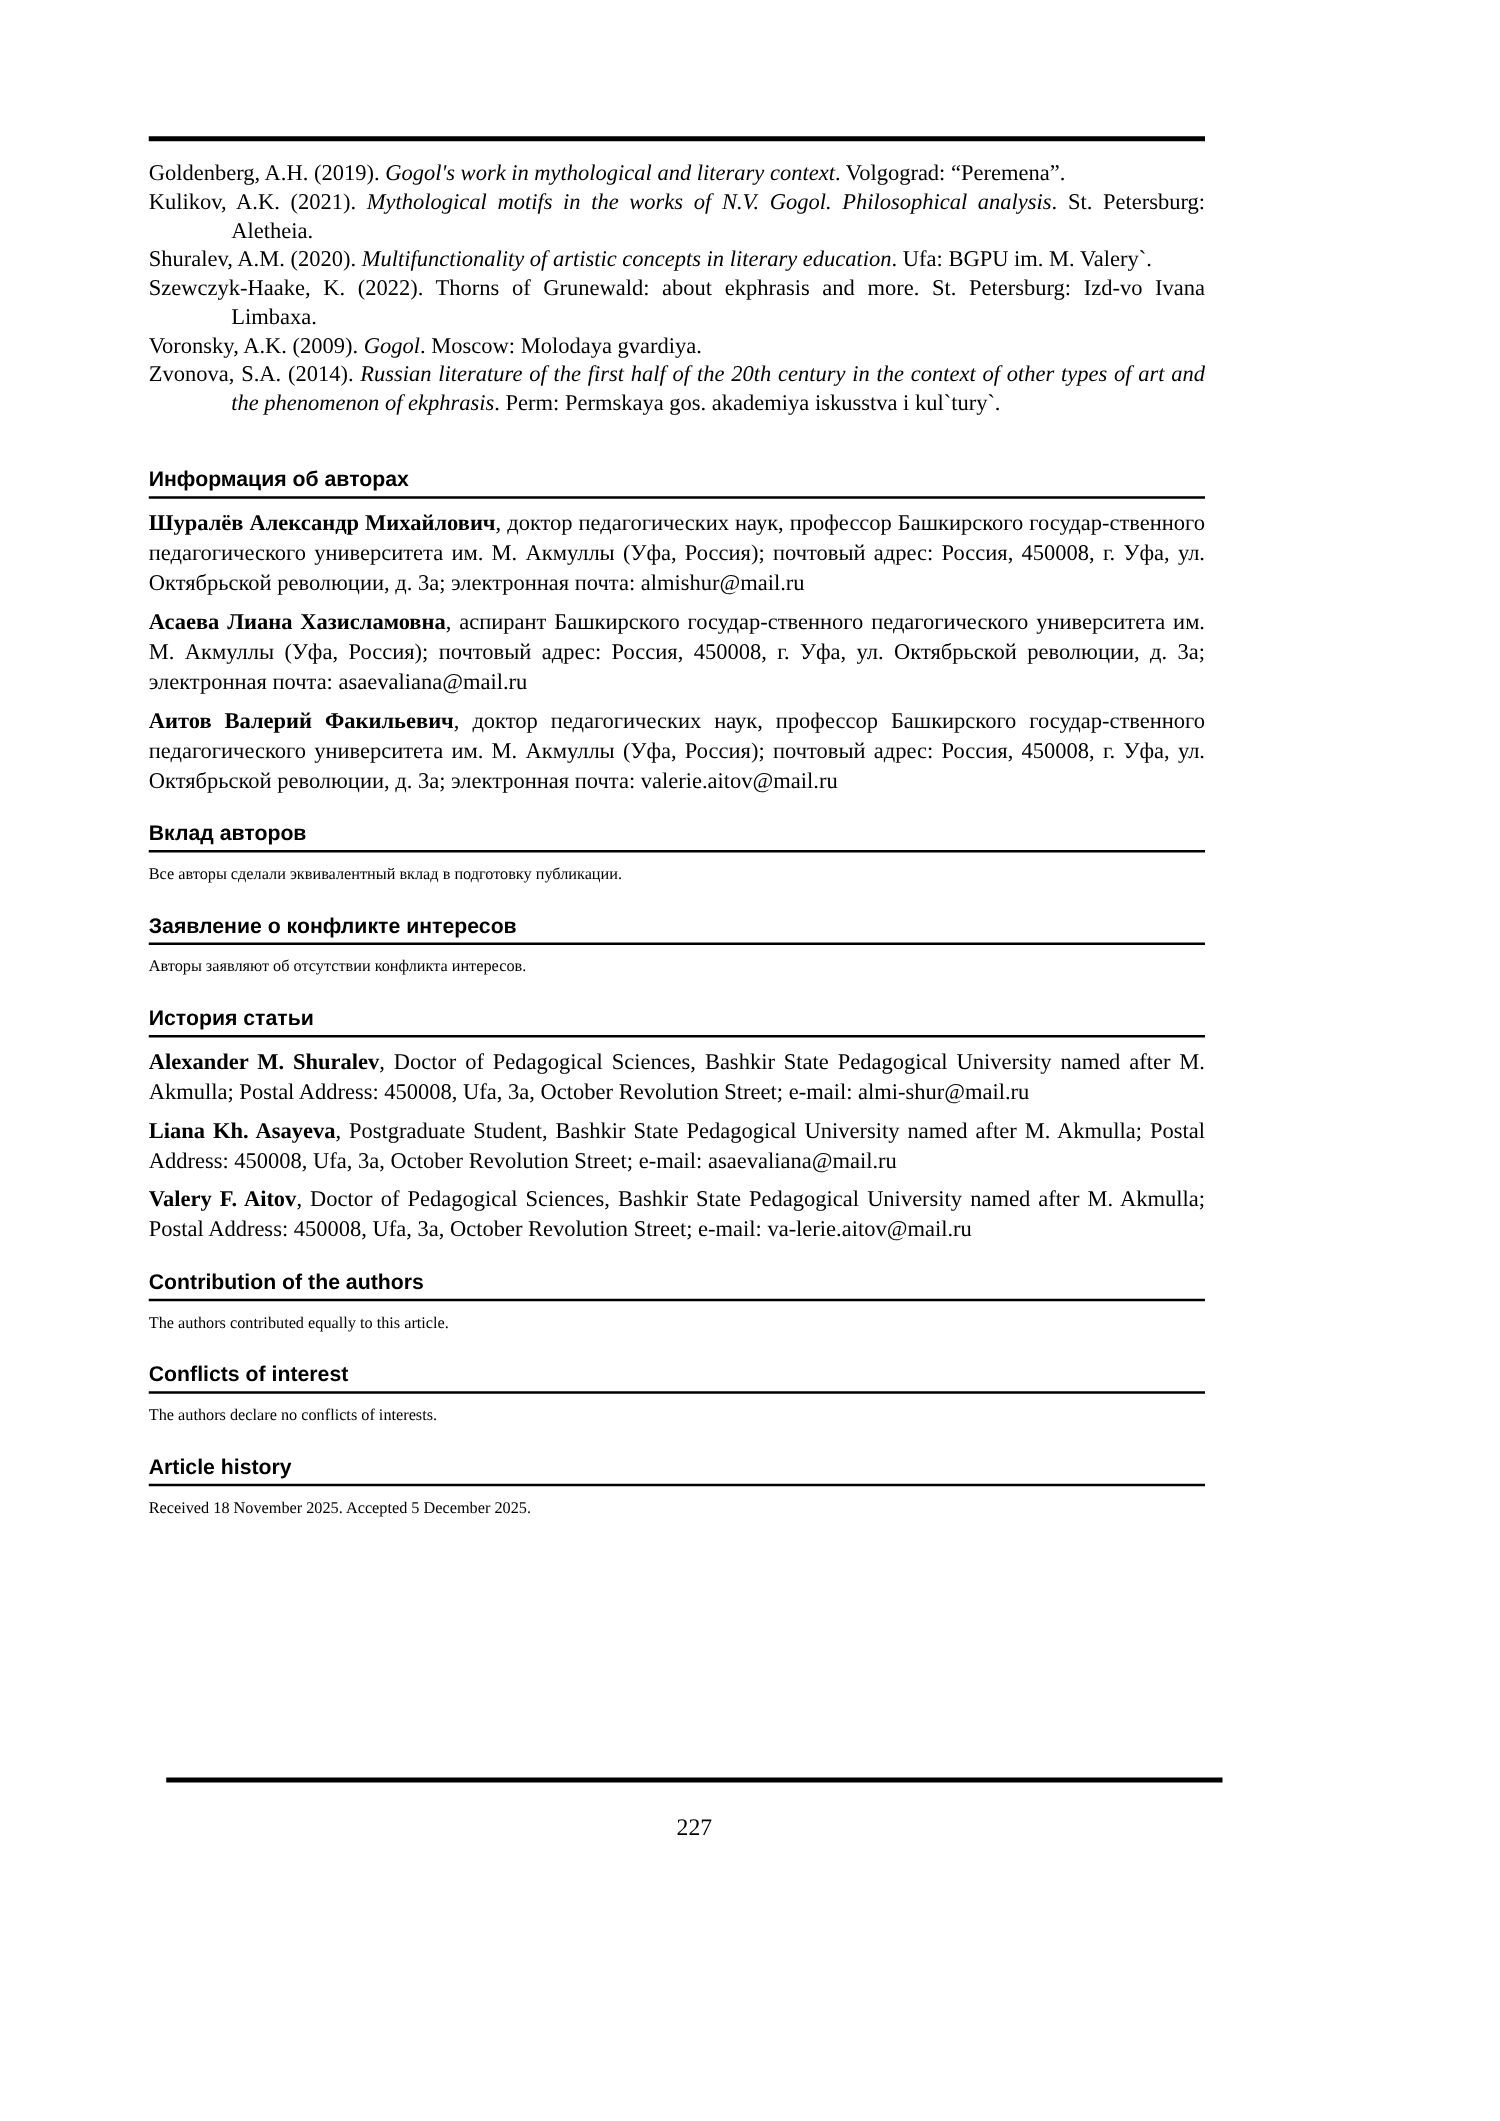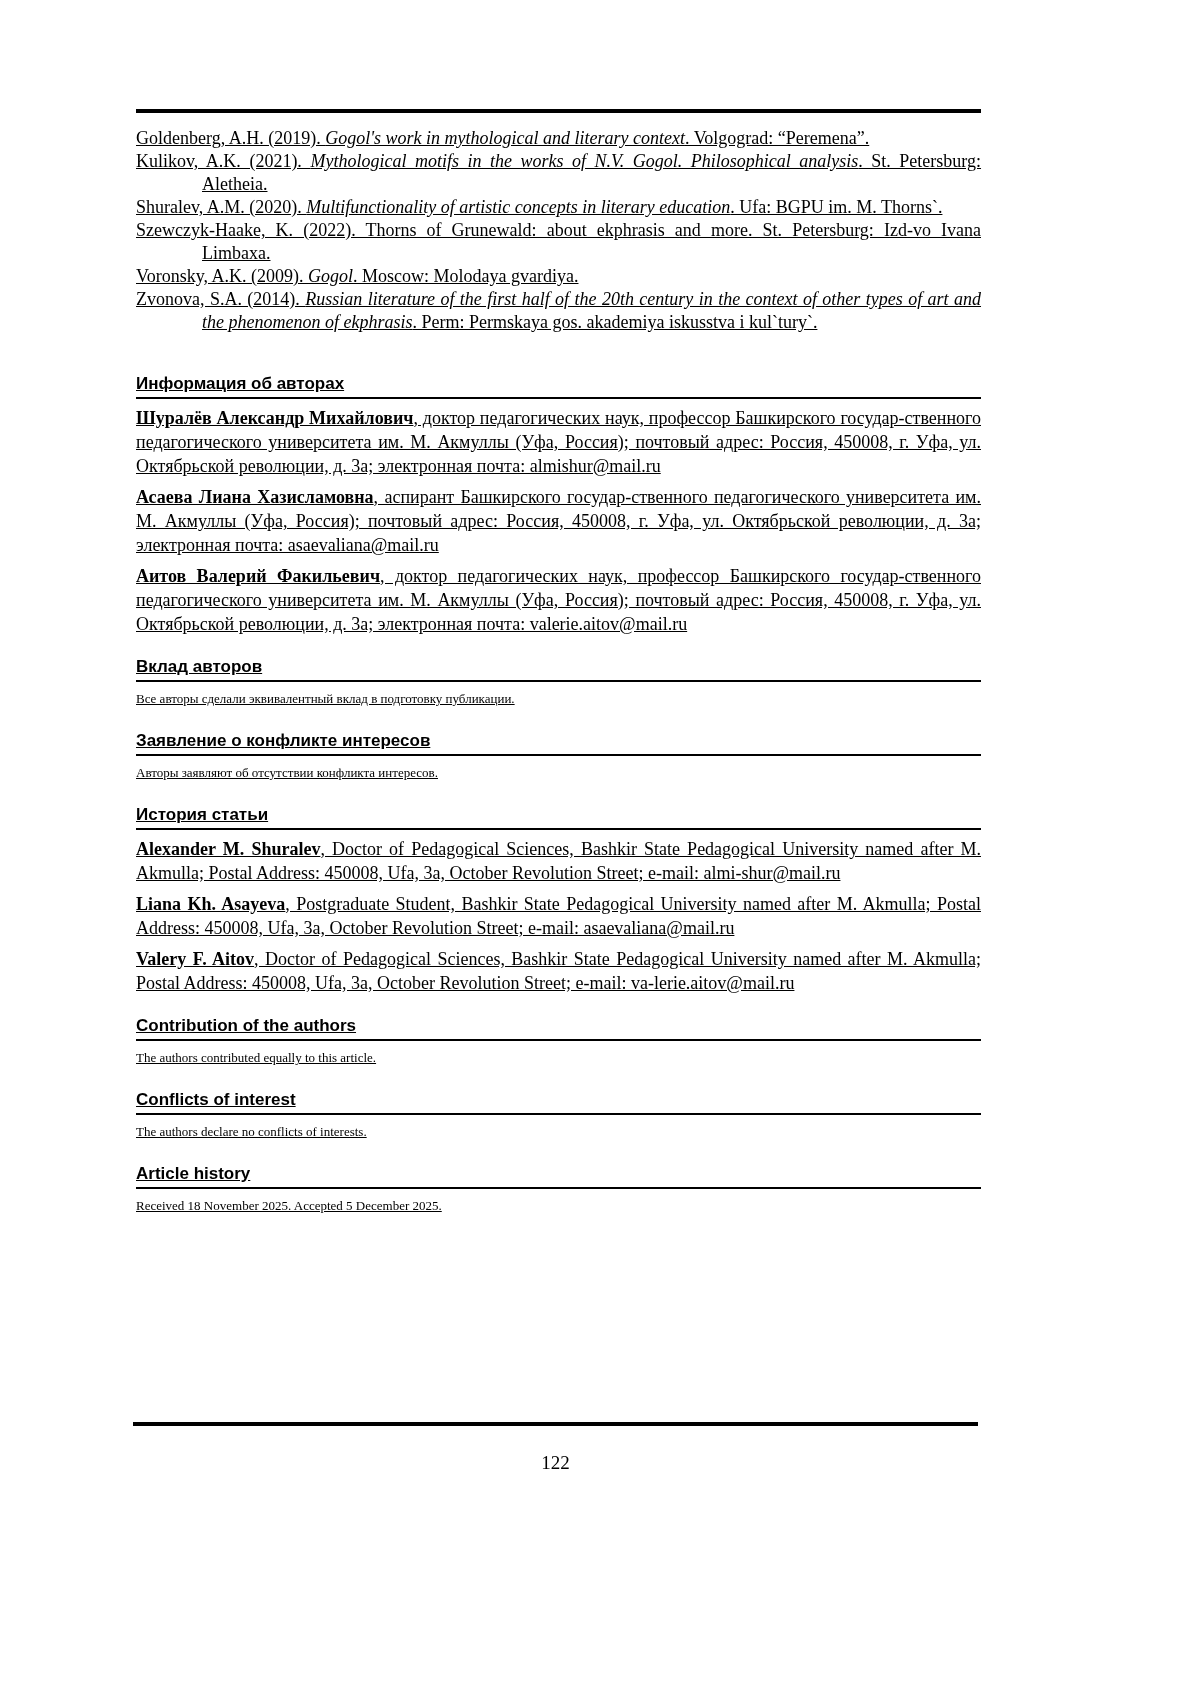--- a/index.html
+++ b/index.html
@@ -7,24 +7,23 @@
     width: 1200px;
     height: 1697px;
     background: #ffffff;
     color: #000000;
     font-family: "Liberation Serif", serif;
     position: relative;
     overflow: hidden;
   }
   .content {
     position: absolute;
-    left: 136px;
+    left: 119px;
     top: 109px;
     width: 845px;
-    text-decoration: underline;
   }
   .thick-rule {
     border: none;
     border-top: 4px solid #000;
     height: 0;
     margin: 0;
   }
   .refs { margin-top: 14px; }
   .ref {
     font-size: 18px;
@@ -74,21 +73,21 @@
 </head>
 <body>
 
 <div class="content">
 
   <hr class="thick-rule">
 
   <section class="refs">
     <p class="ref"><span>Goldenberg, A.H. (2019). </span><em>Gogol's work in mythological and literary context</em><span>. Volgograd: “Peremena”.</span></p>
     <p class="ref"><span>Kulikov, A.K. (2021). </span><em>Mythological motifs in the works of N.V. Gogol. Philosophical analysis</em><span>. St. Petersburg: Aletheia.</span></p>
-    <p class="ref"><span>Shuralev, A.M. (2020). </span><em>Multifunctionality of artistic concepts in literary education</em><span>. Ufa: BGPU im. M. Thorns`.</span></p>
+    <p class="ref"><span>Shuralev, A.M. (2020). </span><em>Multifunctionality of artistic concepts in literary education</em><span>. Ufa: BGPU im. M. Valery`.</span></p>
     <p class="ref"><span>Szewczyk-Haake, K. (2022). Thorns of Grunewald: about ekphrasis and more. St. Petersburg: Izd-vo Ivana Limbaxa.</span><em></em><span></span></p>
     <p class="ref"><span>Voronsky, A.K. (2009). </span><em>Gogol</em><span>. Moscow: Molodaya gvardiya.</span></p>
     <p class="ref"><span>Zvonova, S.A. (2014). </span><em>Russian literature of the first half of the 20th century in the context of other types of art and the phenomenon of ekphrasis</em><span>. Perm: Permskaya gos. akademiya iskusstva i kul`tury`.</span></p>
   </section>
 
   <h2 class="heading first-ru">Информация об авторах</h2>
   <p class="author-p"><strong>Шуралёв Александр Михайлович</strong><span>, доктор педагогических наук, профессор Башкирского государ-ственного педагогического университета им. М. Акмуллы (Уфа, Россия); почтовый адрес: Россия, 450008, г. Уфа, ул. Октябрьской революции, д. 3а; электронная почта: almishur@mail.ru</span></p>
   <p class="author-p"><strong>Асаева Лиана Хазисламовна</strong><span>, аспирант Башкирского государ-ственного педагогического университета им. М. Акмуллы (Уфа, Россия); почтовый адрес: Россия, 450008, г. Уфа, ул. Октябрьской революции, д. 3а; электронная почта: asaevaliana@mail.ru</span></p>
   <p class="author-p"><strong>Аитов Валерий Факильевич</strong><span>, доктор педагогических наук, профессор Башкирского государ-ственного педагогического университета им. М. Акмуллы (Уфа, Россия); почтовый адрес: Россия, 450008, г. Уфа, ул. Октябрьской революции, д. 3а; электронная почта: valerie.aitov@mail.ru</span></p>
 
@@ -110,14 +109,14 @@
   <h2 class="heading">Conflicts of interest</h2>
   <p class="body-p">The authors declare no conflicts of interests.</p>
 
   <h2 class="heading">Article history</h2>
   <p class="body-p">Received 18 November 2025. Accepted 5 December 2025.</p>
 
 </div>
 
 <div class="footer">
   <hr class="thick-rule">
-  <div class="page-number">122</div>
+  <div class="page-number">227</div>
 </div>
 
 </body></html>

